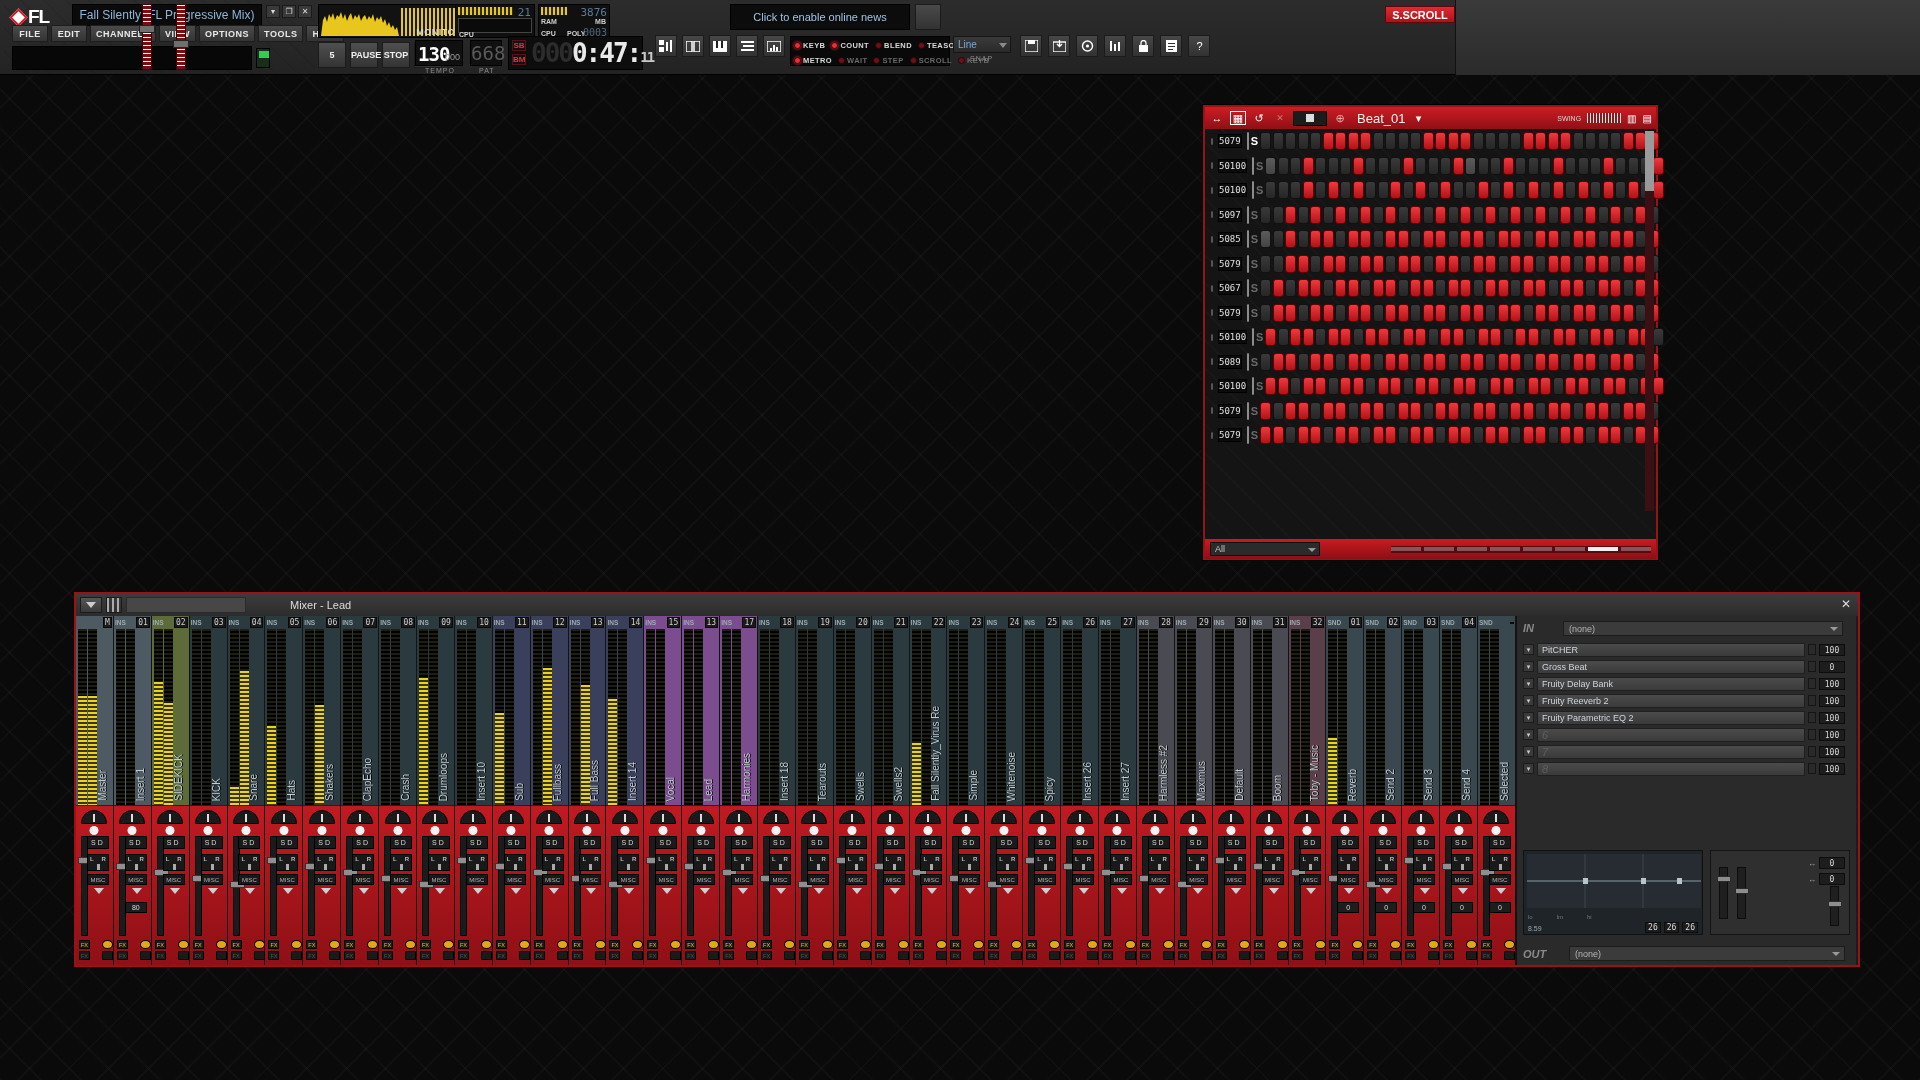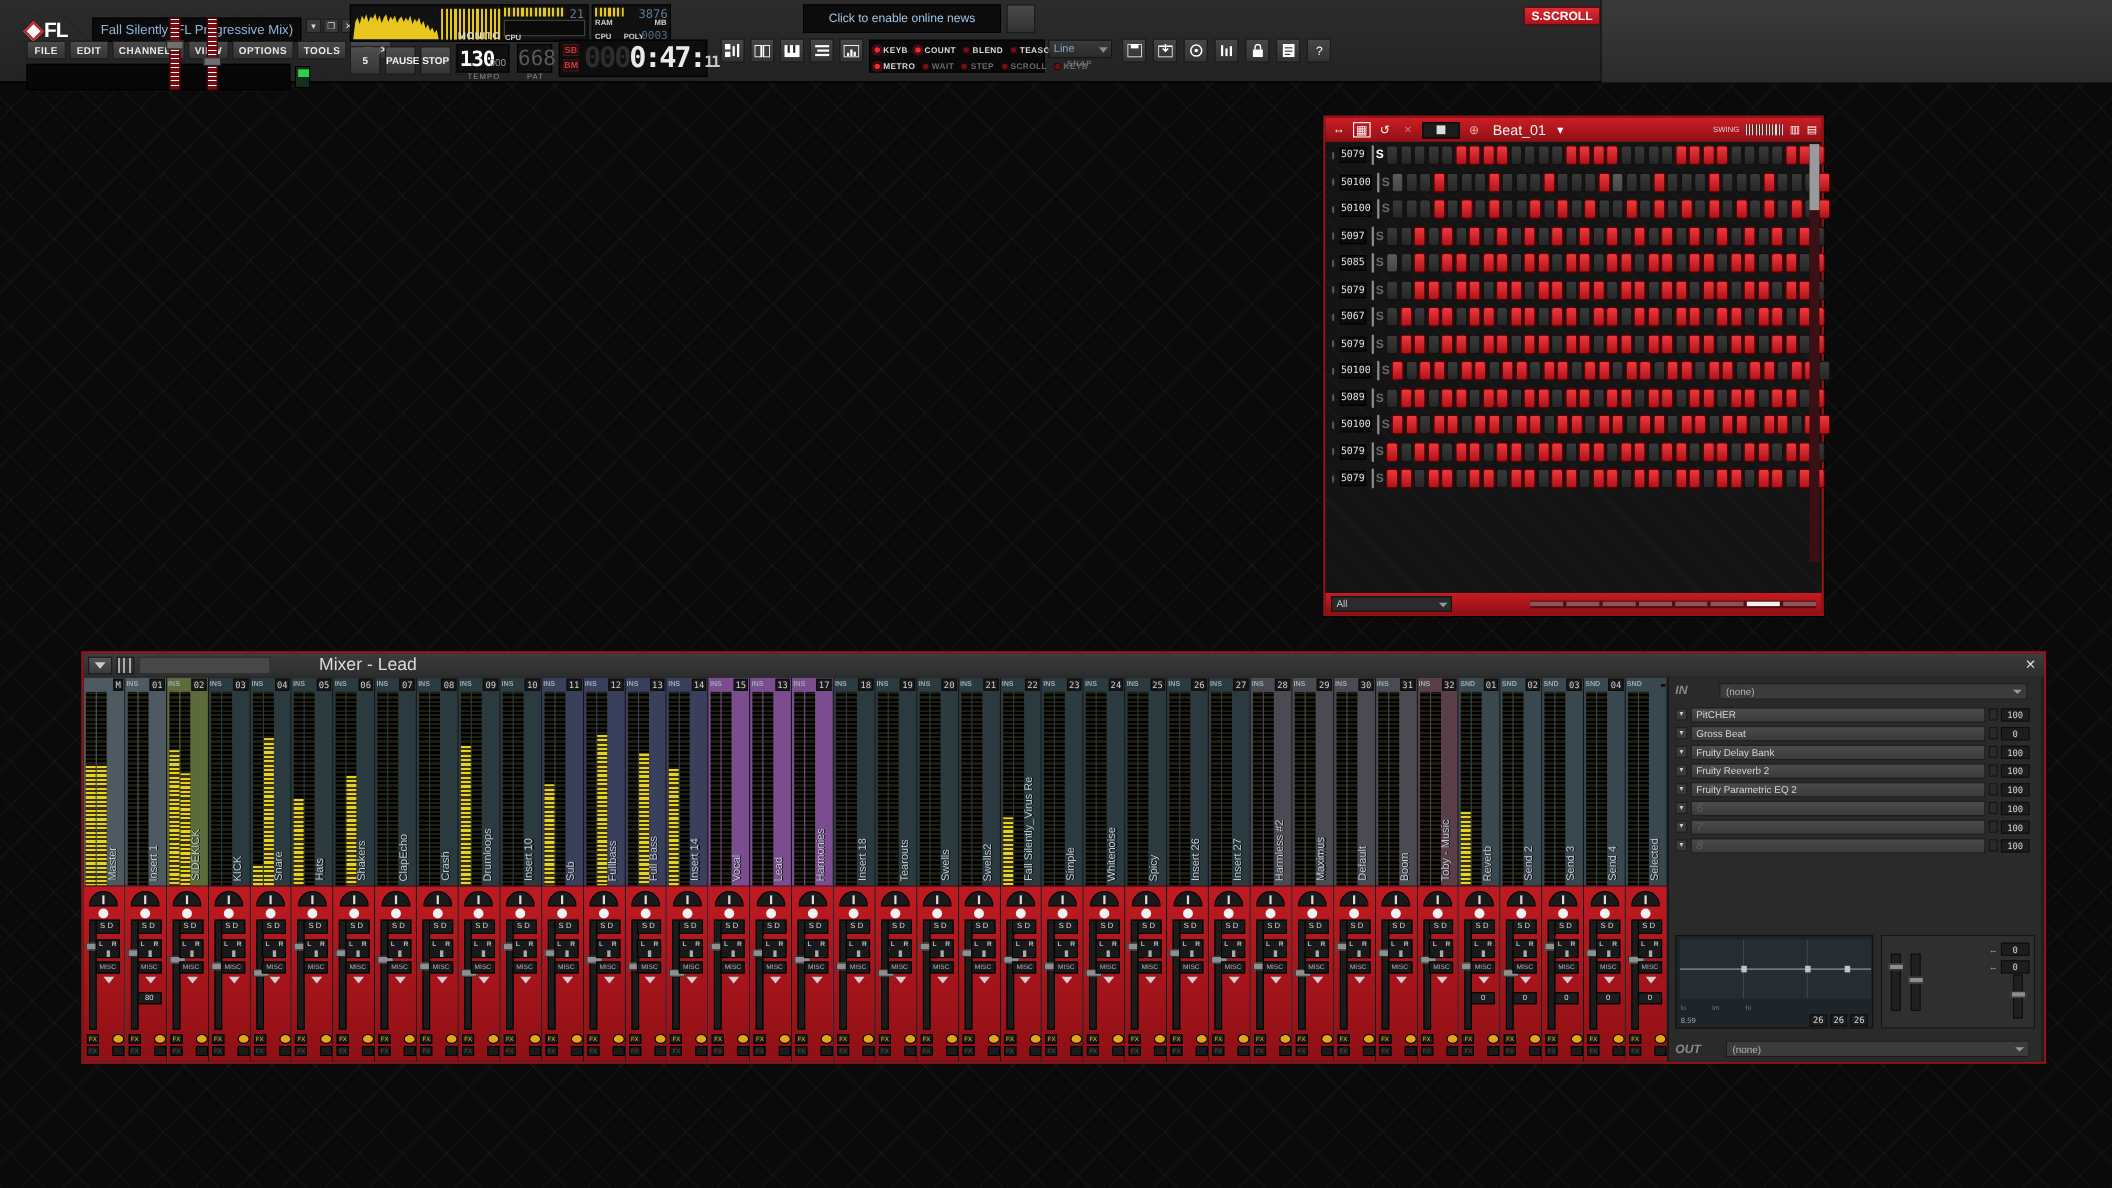--- a/index.html
+++ b/index.html
@@ -8,23 +8,23 @@
     font-family:"Liberation Sans", sans-serif;
     background:#0a0a0a;
     background-image:
       repeating-linear-gradient(45deg, rgba(255,255,255,.022) 0 2px, transparent 2px 28px),
       repeating-linear-gradient(-45deg, rgba(255,255,255,.022) 0 2px, transparent 2px 28px);
     position:relative;
   }
   
   #toolbar { position:absolute; left:0; top:0; width:1920px; height:75px;
     background:linear-gradient(#2c2c2c,#232323); border-bottom:1px solid #000; }
-  #tb-left { position:absolute; left:16px; top:0; width:311px; height:75px;
+  #tb-left { position:absolute; left:4px; top:0; width:311px; height:75px;
     background:linear-gradient(#d11b22,#9c0f14);
-    background-image:repeating-linear-gradient(45deg, rgba(0,0,0,.07) 0 2px, transparent 2px 16px);margin-top:12px;}
+    background-image:repeating-linear-gradient(45deg, rgba(0,0,0,.07) 0 2px, transparent 2px 16px);}
   .fl-logo { position:absolute; left:8px; top:6px; width:58px; height:22px; color:#fff;
     font-weight:bold; font-size:19px; letter-spacing:-1px; }
   .fl-logo .dia { display:inline-block; width:13px; height:13px; background:#fff;
     transform:rotate(45deg); margin-right:3px; vertical-align:-1px;
     box-shadow: inset 0 0 0 2px #d11b22; }
   #song-title { position:absolute; left:68px; top:4px; width:190px; height:22px;
     background:#0b0b0b; border:1px solid #000; color:#8fb5d8; font-size:12px;
     text-align:center; line-height:21px; white-space:nowrap; overflow:hidden; }
   .wbtn { position:absolute; top:5px; width:14px; height:13px; background:#3a3a3a;
     border:1px solid #1a1a1a; color:#ddd; font-size:8px; text-align:center; line-height:11px; }
@@ -198,21 +198,21 @@
   #mx-title { height:22px; background:linear-gradient(#3c3c3c,#2c2c2c); display:flex;
     align-items:center; padding:0 4px; gap:4px; }
   #mx-title .dd { width:22px; height:16px; background:linear-gradient(#555,#3a3a3a);
     border:1px solid #1b1b1b; display:flex; align-items:center; justify-content:center; }
   #mx-title .dd i { border-left:5px solid transparent; border-right:5px solid transparent;
     border-top:6px solid #ccc; }
   #mx-title .grip { width:16px; height:16px; background:linear-gradient(#555,#3a3a3a);
     border:1px solid #1b1b1b;
     background-image:repeating-linear-gradient(90deg,#aaa 0 2px,transparent 2px 5px); }
   #mx-title .field { width:120px; height:16px; background:#474747; border:1px solid #2a2a2a; }
-  #mx-title .label { color:#dcdcdc; font-size:16px; margin-left:40px;text-align:center; }
+  #mx-title .label { color:#dcdcdc; font-size:11px; margin-left:40px;text-align:center; }
   #mx-title .close { margin-left:auto; width:16px; height:16px; color:#ddd; font-size:12px;
     text-align:center; line-height:14px; }
   #mx-body { position:relative; height:349px; background:#1c1c1c; display:flex; }
   #strips { position:relative; width:1440px; height:349px; display:flex; overflow:hidden; }
   .strip { width:41px; position:relative; background:#2b3a3f; border-right:1px solid #141414;
     display:flex; flex-direction:column; }
   .strip .head { height:13px; display:flex; justify-content:space-between;
     align-items:center; padding:0 1px; }
   .strip .ins { color:#9aaab0; font-size:6.5px; font-weight:bold; }
   .strip .num { background:#1a1a1a; border:1px solid #0a0a0a; color:#cfcfcf;

